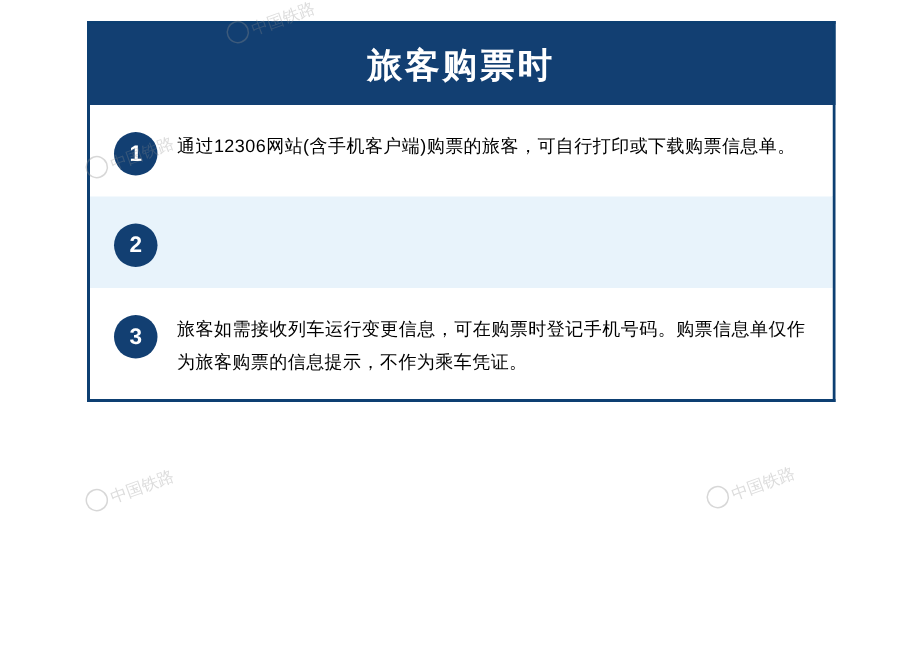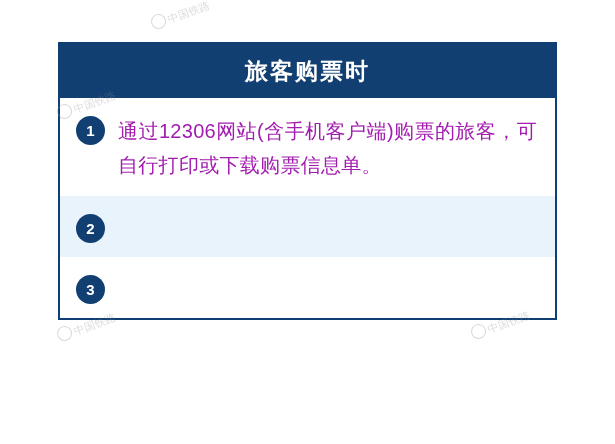--- a/index.html
+++ b/index.html
@@ -32,21 +32,20 @@
   .header {
     background: #123f72;
     height: 56px;
     display: flex;
     align-items: center;
     justify-content: center;
     border: 2px solid #0d3f72;
     border-bottom: none;
     box-sizing: border-box;
     width: 499px;
-    margin-top: 28px;
   }
   .header-title {
     color: #ffffff;
     font-size: 23px;
     font-weight: bold;
     letter-spacing: 2px;
     font-family: "Liberation Sans", sans-serif;
   }
   .row {
     display: flex;
@@ -69,23 +68,23 @@
     color: #ffffff;
     font-size: 15px;
     font-weight: bold;
     display: flex;
     align-items: center;
     justify-content: center;
     margin-right: 13px;
     margin-top: 2px;
   }
   .text {
-    font-size: 20px;
-    line-height: 34px;
-    color: #a21caf;
+    font-size: 12px;
+    line-height: 22px;
+    color: #000000;
     letter-spacing: 0.3px;
     font-family: "Liberation Sans", sans-serif;
     text-align: justify;
   }
   
   .wm {
     position: absolute;
     color: rgba(140, 140, 140, 0.30);
     font-size: 11px;
     font-family: "Liberation Sans", sans-serif;
@@ -122,20 +121,21 @@
       <div class="num">1</div>
       <div class="text">通过12306网站(含手机客户端)购票的旅客，可自行打印或下载购票信息单。</div>
     </div>
 
     <div class="row alt">
       <div class="num">2</div>
     </div>
 
     <div class="row plain">
       <div class="num">3</div>
+      <div class="text">旅客如需接收列车运行变更信息，可在购票时登记手机号码。购票信息单仅作为旅客购票的信息提示，不作为乘车凭证。</div>
     </div>
 
   </div>
 
   <div class="wm wm4"><span class="wm-ring"></span><span>中国铁路</span></div>
   <div class="wm wm1"><span class="wm-ring"></span><span>中国铁路</span></div>
   <div class="wm wm3"><span class="wm-ring"></span><span>中国铁路</span></div>
   <div class="wm wm2"><span class="wm-ring"></span><span>中国铁路</span></div>
 
 </div>

